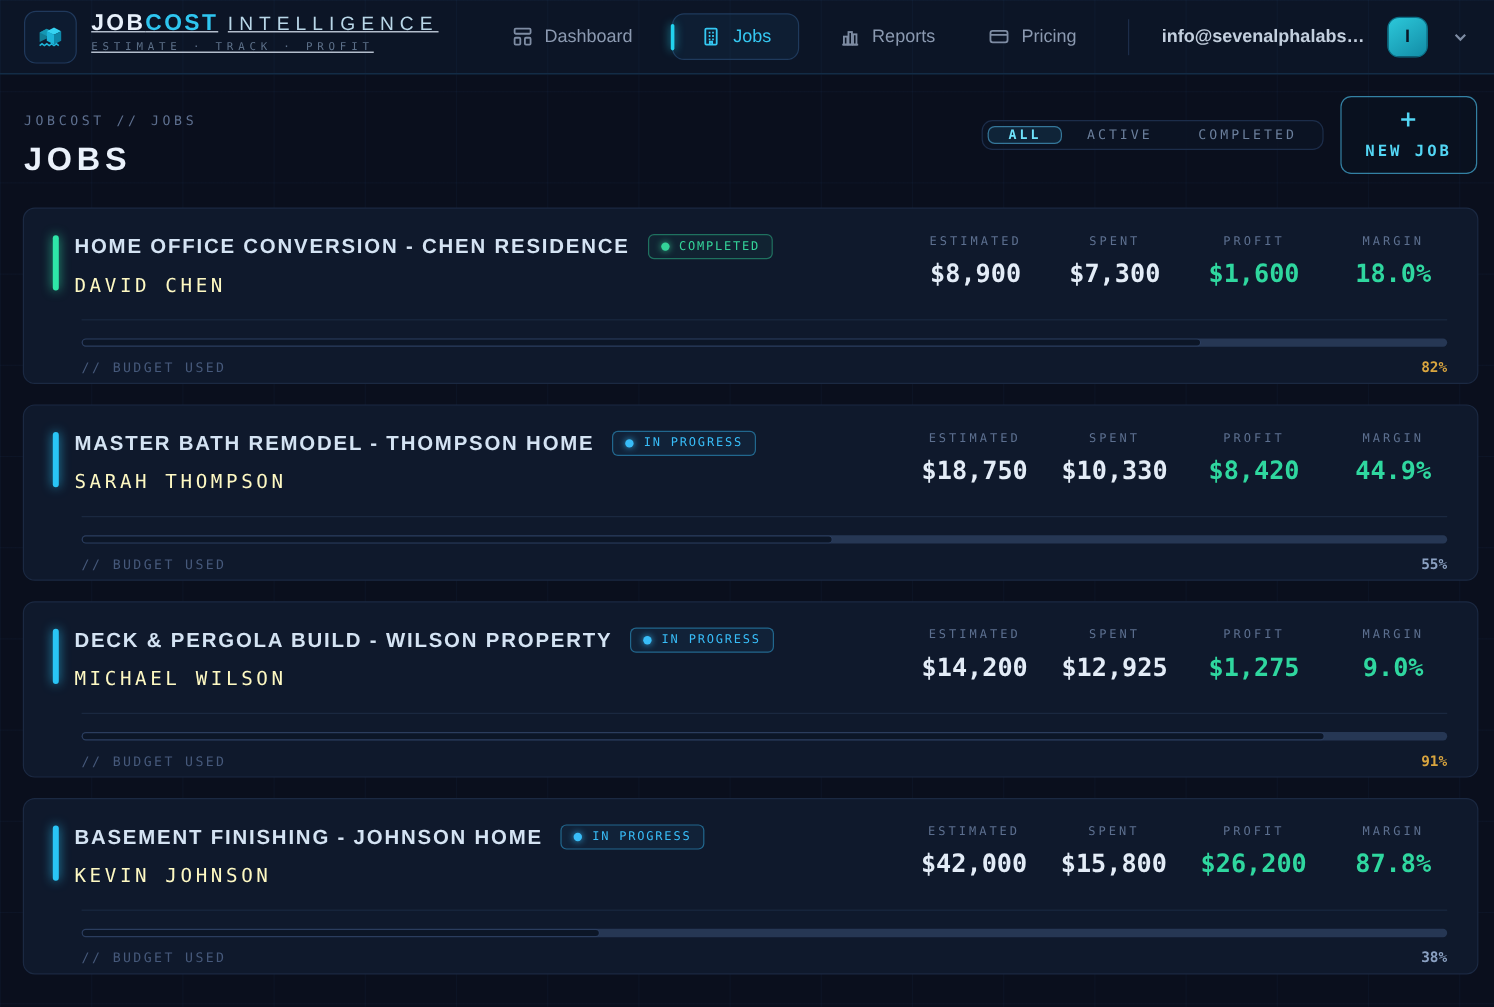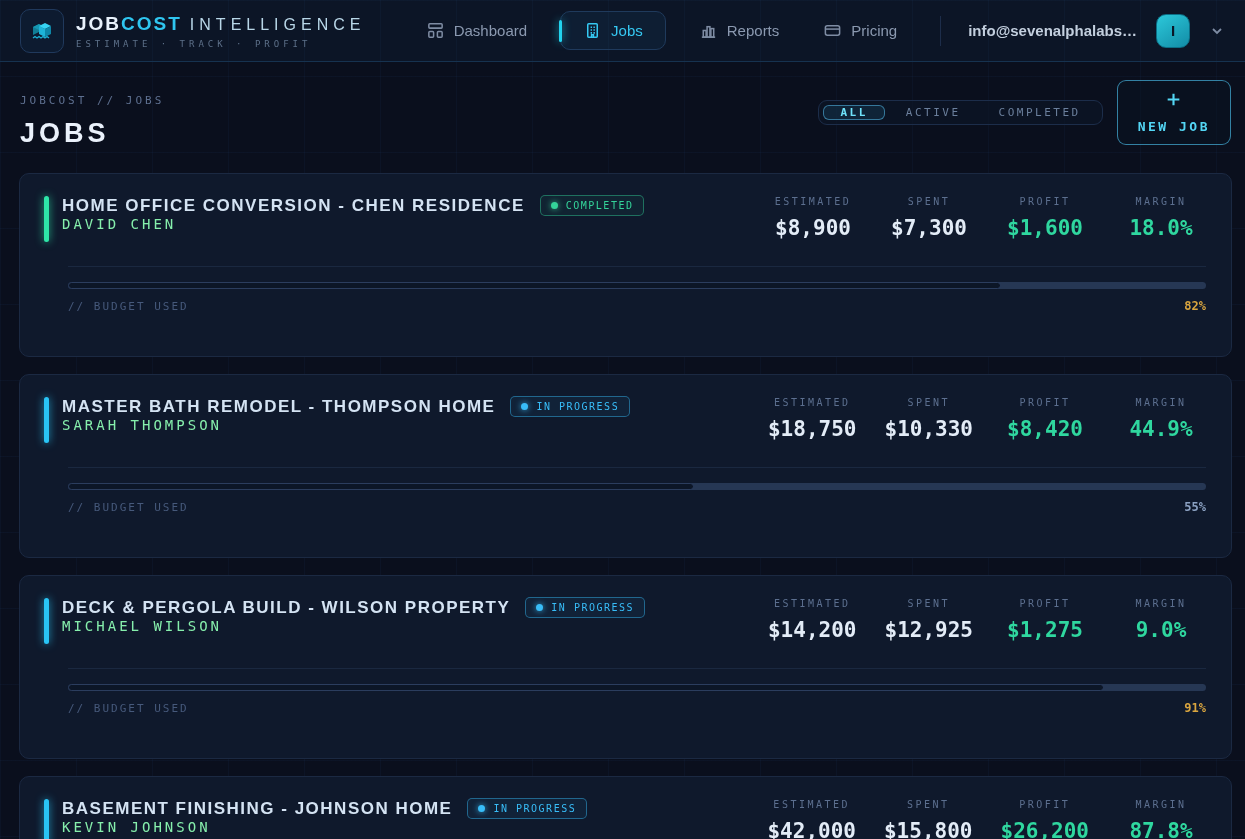--- a/index.html
+++ b/index.html
@@ -18,21 +18,21 @@
   
   .topbar {
     height:62px; display:flex; align-items:center;
     padding:0 20px; background:#0c1526;
     border-bottom:1px solid #16324f;
     background-image:
       linear-gradient(rgba(62,120,200,0.05) 1px, transparent 1px),
       linear-gradient(90deg, rgba(62,120,200,0.05) 1px, transparent 1px);
     background-size:76px 76px;
   }
-  .brand { display:flex; align-items:center; gap:12px; }
+  .brand { display:flex; align-items:flex-start; gap:12px;text-decoration:underline; }
   .logo-box {
     width:44px; height:44px; border-radius:10px;
     background:#0d1b30; border:1px solid #20395c;
     display:flex; align-items:center; justify-content:center;
   }
   .brand-text .line1 { font-size:19px; font-weight:bold; letter-spacing:2px; }
   .brand-text .t-primary { color:#e8f1fb; }
   .brand-text .t-accent { color:#2fc6f0; }
   .brand-text .t-secondary { color:#b9d7e8; font-weight:normal; letter-spacing:5px; font-size:16px; margin-left:8px; }
   .brand-text .tagline { font-size:9px; letter-spacing:4px; color:#5d7089; margin-top:4px; }
@@ -90,21 +90,21 @@
   .new-job-btn {
     display:flex; align-items:center; gap:11px;
     border:1px solid rgba(76,190,235,0.65); border-radius:9px;
     padding:10px 20px; color:#53d6f4; background:rgba(9,19,36,0.45);
     font-size:13px; font-weight:bold; letter-spacing:2.5px; cursor:pointer;flex-direction:column;
   }
 
   
   .cards { margin-top:24px; }
   .job-card {
-    position:relative; height:184px; margin-bottom:17px;
+    position:relative; height:147px; margin-bottom:17px;
     background:#0f192c; border:1px solid #1b2942; border-radius:10px;
   }
   .accent {
     position:absolute; left:24px; top:22px; width:5px; height:46px; border-radius:3px;
   }
   .job-card[data-status="completed"] .accent { background:#2ee6a8; box-shadow:0 0 9px rgba(46,230,168,0.75); }
   .job-card[data-status="progress"] .accent { background:#29c5f6; box-shadow:0 0 9px rgba(41,197,246,0.75); }
 
   .card-main { display:flex; justify-content:space-between; padding:21px 26px 0 42px; }
   .title-row { display:flex; align-items:center; gap:15px; }
@@ -112,21 +112,21 @@
   .badge {
     display:flex; align-items:center; gap:8px;
     border-radius:5px; padding:4px 10px;
     font-size:10px; letter-spacing:1.5px; font-family:"DejaVu Sans Mono", monospace;
   }
   .job-card[data-status="completed"] .badge { color:#34d399; border:1px solid rgba(52,211,153,0.45); background:rgba(52,211,153,0.06); }
   .job-card[data-status="progress"]  .badge { color:#38bdf8; border:1px solid rgba(56,189,248,0.45); background:rgba(56,189,248,0.06); }
   .dot { width:7px; height:7px; border-radius:50%; }
   .job-card[data-status="completed"] .dot { background:#34d399; box-shadow:0 0 6px rgba(52,211,153,0.9); }
   .job-card[data-status="progress"]  .dot { background:#38bdf8; box-shadow:0 0 6px rgba(56,189,248,0.9); }
-  .client { font-size:14px; letter-spacing:3px; color:#86efac; }
+  .client { margin-top:12px; font-size:16px; letter-spacing:3px; color:#fef9c3; }
 
   .metrics { display:flex; gap:28px; padding-top:1px; }
   .metric { display:flex; flex-direction:column; align-items:center; min-width:88px; }
   .m-label { font-size:10px; letter-spacing:2.5px; color:#5c6f8f; }
   .m-value { margin-top:9px; font-size:21px; font-weight:bold; color:#e3ecf7; }
   .metric.green .m-value { color:#2fd79f; }
 
   .card-footer {
     position:absolute; left:48px; right:25px; top:92px;
     border-top:1px solid #1a2840; padding-top:15px;

